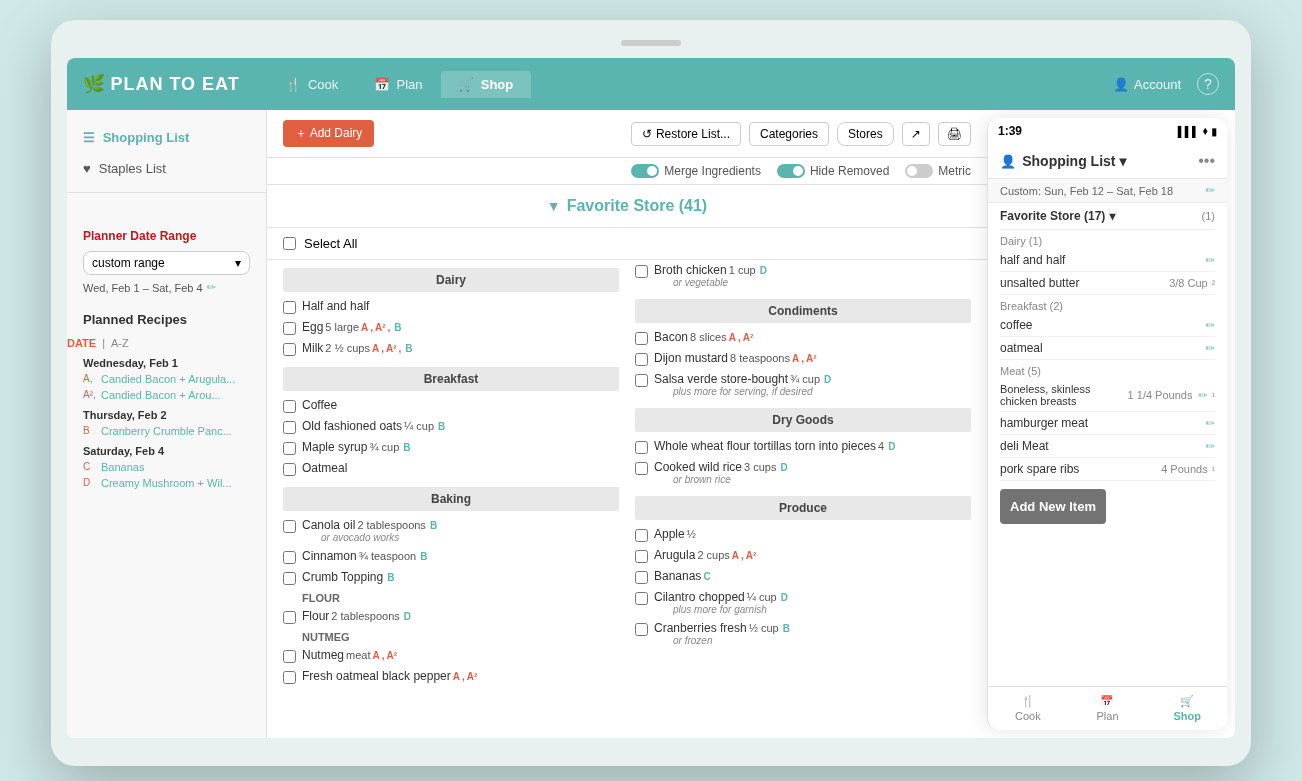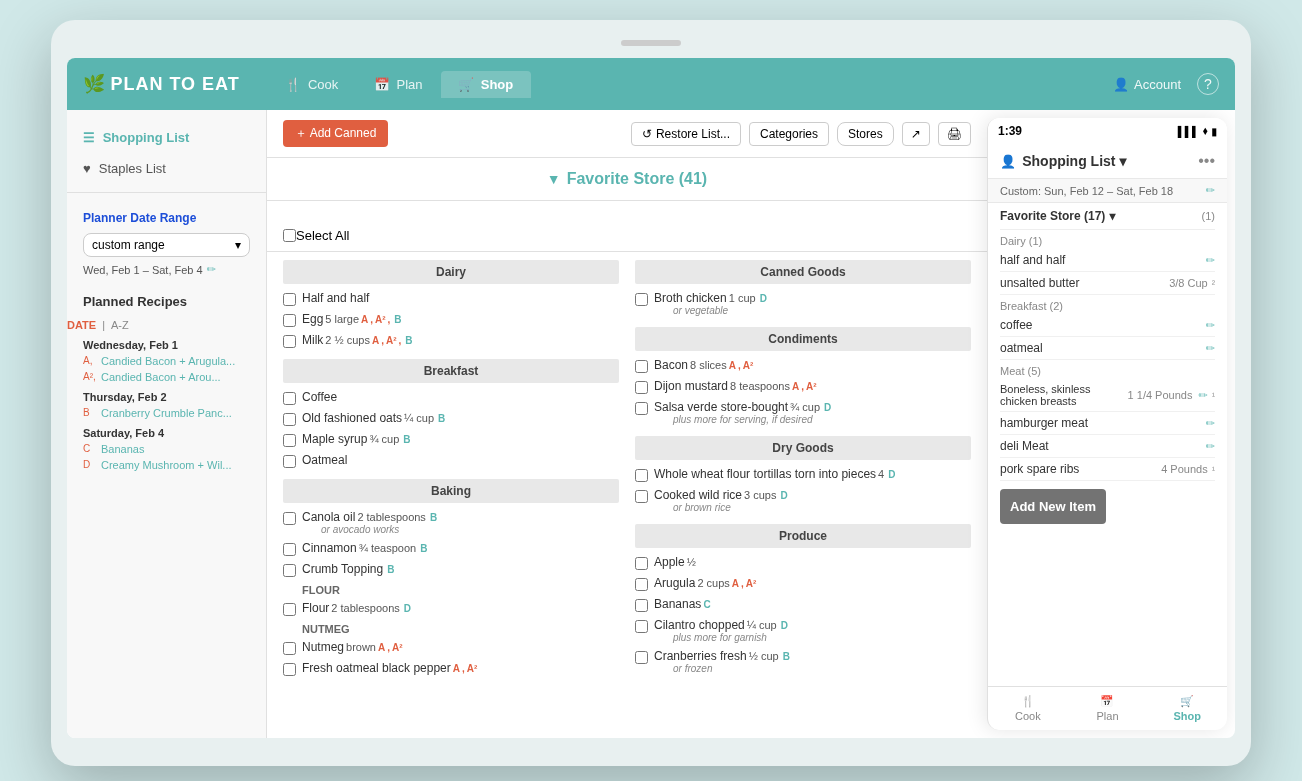--- a/index.html
+++ b/index.html
@@ -156,22 +156,23 @@
       margin: 8px 0;
     }
 
     .date-range-section {
       padding: 10px 16px;
     }
 
     .date-range-label {
       font-size: 12px;
       font-weight: 600;
-      color: #1d4ed8;
+      color: #b91c1c;
       margin-bottom: 8px;
+      margin-top: 18px;
     }
 
     .date-range-dropdown {
       border: 1px solid #ccc;
       border-radius: 8px;
       padding: 4px 8px;
       font-size: 12px;
       background: #fff;
       width: 100%;
       cursor: pointer;
@@ -369,23 +370,22 @@
     .store-header-filter-icon {
       color: #5ab5b0;
       margin-right: 6px;
       font-size: 14px;
     }
 
     .select-all-row {
       padding: 8px 16px;
       display: flex;
       align-items: center;
-      gap: 0;
+      gap: 8px;
       border-bottom: 1px solid #e0e0e0;
-      margin-top: 19px;
     }
 
     .shopping-columns {
       display: grid;
       grid-template-columns: 1fr 1fr;
       gap: 0;
       padding: 0 8px;
     }
 
     .shopping-column {
@@ -716,41 +716,56 @@
         <div class="recipe-item">
           <span class="prefix">D</span>
           <span>Creamy Mushroom + Wil...</span>
         </div>
       </div>
 
       <div class="main-content">
 
         <div class="main-toolbar">
           <button class="btn-add-items">
-            <span>＋ Add Canned</span>
+            <span>＋ Add Dairy</span>
           </button>
           <div class="toolbar-spacer"></div>
           <button class="btn-restore">
             <span>↺</span>
             <span>Restore List...</span>
           </button>
           <button class="btn-categories">
             <span>Categories</span>
           </button>
           <button class="btn-stores">
             <span>Stores</span>
           </button>
           <button class="btn-icon">
             <span>↗</span>
           </button>
           <button class="btn-icon">
             <span>🖨</span>
           </button>
         </div>
 
+        <div class="second-toolbar">
+          <div class="toolbar-spacer"></div>
+          <div class="toggle-item">
+            <div class="toggle-switch"></div>
+            <span>Merge Ingredients</span>
+          </div>
+          <div class="toggle-item">
+            <div class="toggle-switch"></div>
+            <span>Hide Removed</span>
+          </div>
+          <div class="toggle-item">
+            <div class="toggle-switch off"></div>
+            <span>Metric</span>
+          </div>
+        </div>
 
         <div class="store-header">
           <span class="store-header-filter-icon">▼</span>
           <span>Favorite Store (41)</span>
         </div>
 
         <div class="select-all-row">
           <input type="checkbox" style="">
           <span>Select All</span>
         </div>
@@ -854,40 +869,39 @@
                 <span class="item-qty">2 tablespoons</span>
                 <span class="tag-D">D</span>
               </span>
             </div>
 
             <div class="flour-label">NUTMEG</div>
             <div class="shopping-item">
               <input type="checkbox" style="">
               <span class="item-label-group">
                 <span class="item-name">Nutmeg</span>
-                <span class="item-qty">brown</span>
+                <span class="item-qty">meat</span>
                 <span class="tag-A">A</span>
                   <span class="tag-A">,</span>
                 <span class="tag-A">A²</span>
               </span>
             </div>
             <div class="shopping-item">
               <input type="checkbox" style="">
               <span class="item-label-group">
                 <span class="item-name">Fresh oatmeal black pepper</span>
                 <span class="tag-A">A</span>
                   <span class="tag-A">,</span>
                 <span class="tag-A">A²</span>
               </span>
             </div>
           </div>
 
           <div class="shopping-column">
 
-            <div class="category-header">Canned Goods</div>
 
             <div class="shopping-item">
               <input type="checkbox" style="">
               <span>
                 <span class="item-label-group">
                   <span class="item-name">Broth chicken</span>
                   <span class="item-qty">1 cup</span>
                   <span class="tag-D">D</span>
                 </span>
                 <span class="item-note">or vegetable</span>

